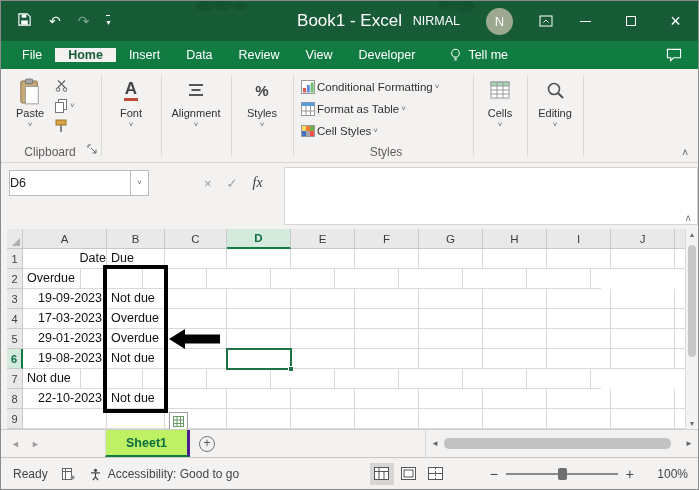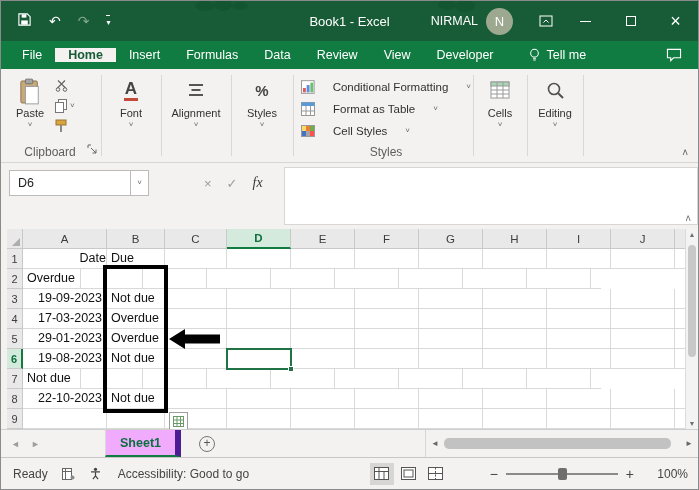--- a/index.html
+++ b/index.html
@@ -7,23 +7,23 @@
   body{font-family:"Liberation Sans",sans-serif;}
   .window{position:relative;width:699px;height:490px;background:#fff;border:1px solid #8a8a8a;overflow:hidden}
 
   
   .titlebar{position:absolute;top:0;left:0;width:697px;height:40px;background:#185C37;color:#fff}
   .deco{position:absolute;top:0;opacity:.5}
   .qat{position:absolute;left:16px;top:0;height:40px;display:flex;align-items:center;gap:17px}
   .qat .g{font-size:14px;color:#fff;cursor:default}
   .qat .dim{opacity:.45}
   .qat-dd{font-size:8px;border-top:1px solid #fff;padding-top:2px}
-  .tb-title{position:absolute;left:0;right:0;top:0;height:40px;display:flex;align-items:center;justify-content:center;font-size:13px}
+  .tb-title{position:absolute;left:0;right:0;top:0;height:40px;display:flex;align-items:center;justify-content:center;font-size:17px}
   .tb-right{position:absolute;right:0;top:0;height:40px;display:flex;align-items:center}
-  .tb-user{font-size:12.5px;margin-right:8px}
+  .tb-user{font-size:12.5px;margin-right:26px}
   .avatar{width:27px;height:27px;border-radius:50%;background:#9CA88F;color:#fff;display:flex;align-items:center;justify-content:center;font-size:13px;margin-right:16px}
   .tb-icobtn{width:34px;height:40px;display:flex;align-items:center;justify-content:center}
   .winbtn{width:45px;height:40px;display:flex;align-items:center;justify-content:center;font-size:15px}
   .minbar{display:block;width:11px;height:1px;background:#fff}
   .maxbox{display:block;width:10px;height:10px;border:1px solid #fff}
 
   
   .tabrow{position:absolute;top:40px;left:0;width:697px;height:28px;background:#107C41;display:flex;align-items:center;color:#fff;font-size:12.5px;padding-left:8px}
   .rtab{padding:0 13px;display:flex;align-items:center;cursor:default}
   .rtab.active{background:#F3F2F1;color:#185C37;font-weight:bold}
@@ -40,26 +40,26 @@
   .cliptools .row{display:flex;align-items:center;gap:3px;height:15px}
   .glabel{position:absolute;bottom:3px;font-size:12px;color:#605E5C;text-align:center}
   .launcher{position:absolute;left:86px;bottom:4px}
   .vgroup{position:absolute;top:7px;display:flex;flex-direction:column;align-items:center}
   .vgroup .gicon{height:28px;display:flex;align-items:center;justify-content:center}
   .vgroup .vlabel{font-size:11px;color:#323130;margin-top:3px}
   .vgroup .chev{margin-top:2px}
   .bigA{font-size:17px;font-weight:bold;color:#444;border-bottom:3px solid #c24a3a;line-height:19px;padding:0 1px}
   .pct{font-size:15px;font-weight:bold;color:#444}
   .styles-grp{position:absolute;left:300px;top:7px;width:170px}
-  .styles-row{display:flex;align-items:center;gap:18px;height:22px;font-size:11.5px;color:#323130;white-space:nowrap}
+  .styles-row{display:flex;align-items:center;gap:2px;height:22px;font-size:11.5px;color:#323130;white-space:nowrap}
   .collapse-rbn{position:absolute;right:10px;bottom:4px;font-size:10px;color:#555}
 
   
   .fbar{position:absolute;top:162px;left:0;width:697px;height:66px;background:#F3F2F1}
-  .namebox{position:absolute;left:8px;top:7px;width:122px;height:26px;background:#fff;border:1px solid #BDBBB9;font-size:12.5px;color:#222;display:flex;align-items:center;padding-left:8px}
+  .namebox{position:absolute;left:8px;top:7px;width:122px;height:26px;background:#fff;border:1px solid #BDBBB9;font-size:12.5px;color:#222;display:flex;align-items:center;}
   .namebox-dd{position:absolute;left:130px;top:7px;width:18px;height:26px;border:1px solid #BDBBB9;border-left:none;display:flex;align-items:center;justify-content:center;background:#fff}
   .fbtns{position:absolute;left:203px;top:7px;height:26px;display:flex;align-items:center;gap:15px}
   .fbtns .dis{color:#9b9b9b;font-size:13px}
   .fx{font-family:"Liberation Serif",serif;font-style:italic;font-size:14px;color:#3a3a3a}
   .finput{position:absolute;left:283px;top:4px;right:0;height:58px;background:#fff;border:1px solid #D8D6D4;font-size:12.5px;padding:4px 6px;color:#222}
   .fexpand{position:absolute;right:7px;bottom:5px;font-size:10px;color:#666}
 
   
   .leftstrip{position:absolute;top:228px;left:0;width:6px;height:200px;background:#F3F2F1}
   .gridwrap{position:absolute;top:228px;left:6px;width:678px;height:200px;background:#fff;font-size:12.5px}
@@ -86,32 +86,32 @@
   .fillopts{position:absolute;left:168px;top:411px;width:19px;height:19px;background:#fff;border:1px solid #9e9e9e;display:flex;align-items:center;justify-content:center}
 
   .vscroll{position:absolute;top:228px;right:0;width:13px;height:200px;background:#F3F3F3;border-left:1px solid #DCDCDC}
   .vscroll .up{position:absolute;top:2px;left:0;right:0;text-align:center;font-size:7px;color:#707070}
   .vscroll .dn{position:absolute;bottom:2px;left:0;right:0;text-align:center;font-size:7px;color:#707070}
   .vthumb{position:absolute;left:2px;top:16px;width:8px;height:112px;background:#C8C8C8;border-radius:4px}
 
   
   .sheetbar{position:absolute;top:428px;left:0;width:697px;height:28px;background:#F3F2F1;border-top:1px solid #CFCFCF}
   .snav{position:absolute;top:0;height:100%;display:flex;align-items:center;font-size:9px;color:#9F9D9B}
-  .sheettab{position:absolute;left:104px;top:0;height:100%;display:flex;align-items:center;padding:0 14px;background:#f0abfc;border-left:1px solid #D8D8D8;border-right:6px solid #4c1d95;border-bottom:2px solid #107C41;color:#0B6E3F;font-weight:bold;font-size:12.5px}
+  .sheettab{position:absolute;left:104px;top:0;height:100%;display:flex;align-items:center;padding:0 20px;background:#bef264;border-left:1px solid #D8D8D8;border-right:3px solid #4c1d95;border-bottom:2px solid #107C41;color:#0B6E3F;font-weight:bold;font-size:12.5px}
   .addsheet{position:absolute;left:198px;top:6px;width:16px;height:16px;border:1px solid #767676;border-radius:50%;color:#555;font-size:12px;line-height:13px;text-align:center}
   .hscroll{position:absolute;left:424px;right:0;top:0;height:100%;display:flex;align-items:center;border-left:1px solid #D6D6D6;background:#F3F2F1}
   .hscroll .ar{font-size:8px;color:#666;padding:0 5px}
   .htrack{flex:1;height:100%;display:flex;align-items:center}
   .hthumb{width:96%;height:11px;background:#C2C2C2;border-radius:5px}
 
   
   .statusbar{position:absolute;top:456px;left:0;width:697px;height:32px;background:#F3F2F1;border-top:1px solid #C9C7C5;display:flex;align-items:center;font-size:12px;color:#444}
   .statusbar .ready{margin-left:12px}
   .sb-ico{margin-left:14px;display:flex;align-items:center}
-  .sb-acc{margin-left:14px;display:flex;align-items:flex-start;gap:16px}
+  .sb-acc{margin-left:14px;display:flex;align-items:flex-end;gap:6px}
   .sb-right{margin-left:auto;display:flex;align-items:center;padding-right:10px}
   .views{display:flex;gap:3px;margin-right:34px}
   .viewbtn{width:24px;height:22px;display:flex;align-items:center;justify-content:center}
   .viewbtn.active{background:#D8D6D4}
   .zoomsym{font-size:14px;color:#444;padding:0 8px}
   .slider{position:relative;width:112px;height:14px}
   .strack{position:absolute;left:0;right:0;top:6px;height:2px;background:#8a8a8a}
   .stick{position:absolute;left:50%;top:3px;width:1px;height:8px;background:#8a8a8a}
   .sthumb{position:absolute;left:calc(50% - 4px);top:1px;width:9px;height:12px;background:#6e6e6e;border-radius:2px}
   .zoomval{width:40px;text-align:right;margin-left:6px}
@@ -160,21 +160,20 @@
           <i class="maxbox"></i>
         </span>
       <span class="winbtn" style="font-size:18px">×</span>
     </div>
   </div>
 
   <div class="tabrow">
     <span class="rtab">File</span>
     <span class="rtab active">Home</span>
     <span class="rtab">Insert</span>
-    <span class="rtab">Formulas</span>
     <span class="rtab">Data</span>
     <span class="rtab">Review</span>
     <span class="rtab">View</span>
     <span class="rtab">Developer</span>
     <span class="tellme">
       <svg width="11" height="15" viewBox="0 0 12 16">
           <circle cx="6" cy="5.5" r="4.2" fill="none" stroke="#fff" stroke-width="1.1"></circle>
           <path d="M4.3 11h3.4 M4.6 13h2.8" stroke="#fff" stroke-width="1.1"></path>
         </svg>
       <span>Tell me</span>

